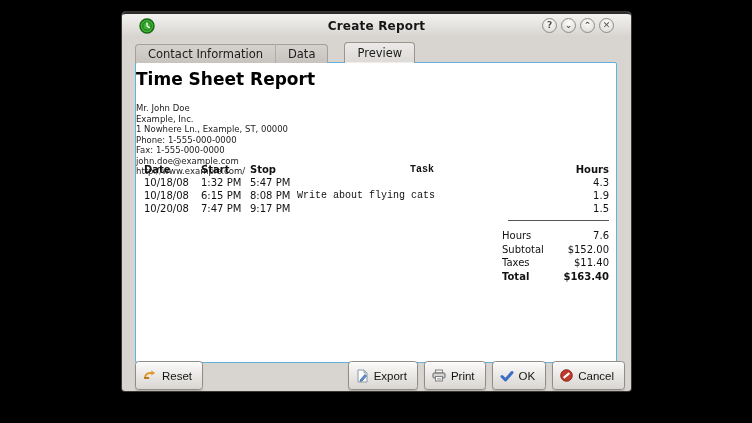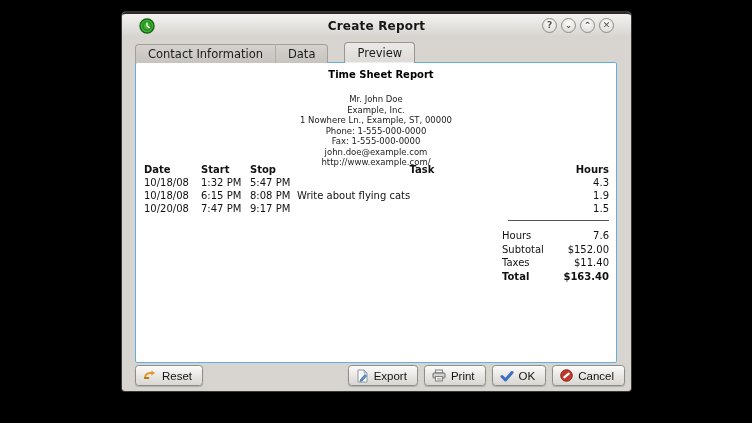--- a/index.html
+++ b/index.html
@@ -52,48 +52,48 @@
     border-radius:4px 4px 0 0; margin-left:16px;
     box-shadow:0 -1px 1px rgba(255,255,255,.6) inset;
   }
 
   
   .preview {
     position:absolute; left:13px; top:50px; width:482px; height:301px;
     background:#fff; border:1px solid #61b0dd; border-radius:2px;
     overflow:hidden;
   }
-  .report-title { margin-top:6px; text-align:center;
-    font-size:10px; font-weight:bold; color:#000;margin-left:10px; }
-  .contact-block { margin-top:14px; text-align:center;
+  .report-title { margin-top:6px; 
+    font-size:17px; font-weight:bold; color:#000; }
+  .contact-block { margin-top:14px; 
     font-size:8.5px; line-height:10.5px; color:#222; }
 
   .sheet-table { position:absolute; left:0; top:100px; right:0; }
   .trow { display:flex; padding:0 7px 0 8px; font-size:10px;
     line-height:13px; color:#111; }
   .trow.thead { font-weight:bold; }
   .c-date  { width:57px; }
   .c-start { width:49px; }
   .c-stop  { width:44px; }
-  .c-task  { flex:1; padding-left:3px; }
+  .c-task  { flex:1; padding-left:3px;font-family:Liberation Mono, monospace; }
   .thead .c-task { text-align:center; }
   .c-hours { width:62px; text-align:right; }
 
   .totals-rule { position:absolute; right:7px; top:157px; width:101px;
     border-top:1px solid #555; }
   .totals { position:absolute; right:7px; top:166px; width:107px;
     font-size:10px; line-height:13.5px; color:#111; }
   .totrow { display:flex; justify-content:space-between; }
   .totrow.bold { font-weight:bold; }
 
   
   .buttonbar { position:absolute; left:13px; right:6px; bottom:5px;
     height:21px; display:flex; align-items:center; }
   .btn {
-    height:21px; display:inline-flex; align-items:center; gap:5px;
+    height:29px; display:inline-flex; align-items:center; gap:5px;
     padding:0 10px 0 7px; font-size:11.5px; color:#141414;
     background:linear-gradient(#fbfbfa, #e6e4e1 60%, #d9d6d2);
     border:1px solid #8f8d89; border-radius:3.5px;
     box-shadow:0 1px 0 rgba(255,255,255,.55) inset, 0 1px 1px rgba(0,0,0,.18);
     cursor:default; white-space:nowrap;
   }
   .btn-group-right { margin-left:auto; display:flex; gap:6px; }
   .btn svg { display:block; }
 </style>
 </head>

